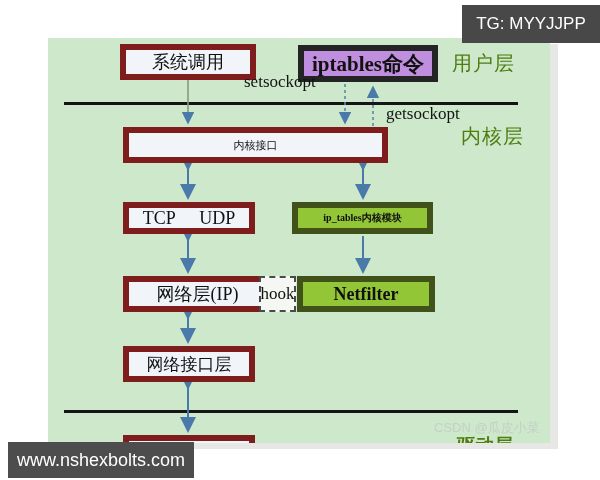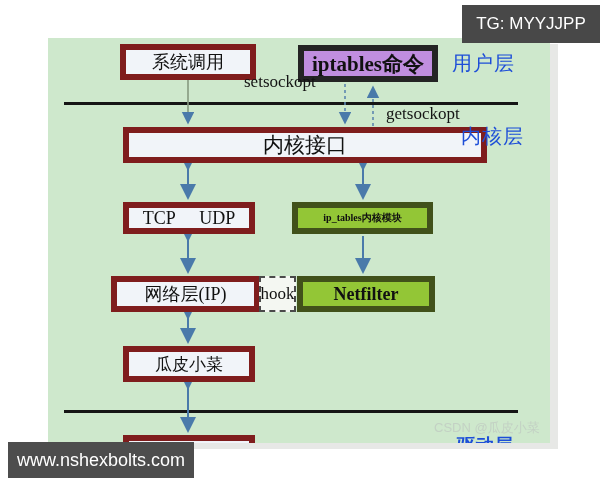--- a/index.html
+++ b/index.html
@@ -17,31 +17,31 @@
   #hline-user-kernel{left:16px;top:64px;width:454px;}
   #hline-kernel-driver{left:16px;top:372px;width:454px;}
 
   .box{
     position:absolute;display:flex;align-items:center;justify-content:center;
     background:#f1f4f9;border:6px solid #7f1d1d;box-sizing:border-box;
     font-size:18px;color:#111;white-space:nowrap;z-index:3;
   }
   #box-system-call{left:72px;top:6px;width:136px;height:36px;}
   #box-iptables-cmd{left:250px;top:7px;width:140px;height:37px;background:#c08edf;border-color:#242424;font-weight:bold;font-size:21px;}
-  #box-kernel-interface{left:75px;top:89px;width:364px;height:36px;font-size:21px;}
+  #box-kernel-interface{left:75px;top:89px;width:265px;height:36px;font-size:11px;}
   #box-tcp-udp{left:75px;top:164px;width:132px;height:32px;word-spacing:1.1em;}
   #box-ip-tables-module{left:244px;top:164px;width:141px;height:32px;background:#93c636;border-color:#41511a;font-weight:bold;font-size:10px;}
-  #box-network-layer{left:63px;top:238px;width:149px;height:36px;text-align:right;}
+  #box-network-layer{left:75px;top:238px;width:149px;height:36px;text-align:right;}
   #box-hook{left:211px;top:238px;width:37px;height:36px;background:#f4f7f2;border:2px dashed #4a4a4a;font-size:17px;text-align:center;}
   #box-netfilter{left:249px;top:238px;width:138px;height:36px;background:#93c636;border-color:#41511a;font-weight:bold;}
   #box-network-interface{left:75px;top:308px;width:132px;height:36px;font-size:17px;}
   #box-bottom-partial{left:75px;top:397px;width:132px;height:30px;}
 
   .layer-label{
-    position:absolute;font-size:20px;color:#1d4ed8;z-index:3;white-space:nowrap;letter-spacing:1px;
+    position:absolute;font-size:20px;color:#4d7c0f;z-index:3;white-space:nowrap;letter-spacing:1px;
   }
   #label-user-layer{left:404px;top:12px;}
   #label-kernel-layer{left:413px;top:85px;}
   #label-driver-layer{left:409px;top:395px;font-weight:bold;font-size:18px;}
 
   .edge-label{position:absolute;font-size:17px;color:#141414;z-index:3;white-space:nowrap;}
   #label-setsockopt{left:196px;top:34px;}
   #label-getsockopt{left:338px;top:66px;text-align:center;}
 
   #csdn-watermark{
@@ -96,21 +96,21 @@
     </svg>
 
     <div class="box" id="box-system-call">系统调用</div>
     <div class="box" id="box-iptables-cmd">iptables命令</div>
     <div class="box" id="box-kernel-interface">内核接口</div>
     <div class="box" id="box-tcp-udp">TCP UDP</div>
     <div class="box" id="box-ip-tables-module">ip_tables内核模块</div>
     <div class="box" id="box-network-layer">网络层(IP)</div>
     <div class="box" id="box-hook">hook</div>
     <div class="box" id="box-netfilter">Netfilter</div>
-    <div class="box" id="box-network-interface">瓜皮小菜</div>
+    <div class="box" id="box-network-interface">网络接口层</div>
     <div class="box" id="box-bottom-partial"></div>
 
     <div class="layer-label" id="label-user-layer">用户层</div>
     <div class="layer-label" id="label-kernel-layer">内核层</div>
     <div class="layer-label" id="label-driver-layer">驱动层</div>
 
     <div class="edge-label" id="label-setsockopt">setsockopt</div>
     <div class="edge-label" id="label-getsockopt">getsockopt</div>
 
     <div id="csdn-watermark">CSDN @瓜皮小菜</div>

